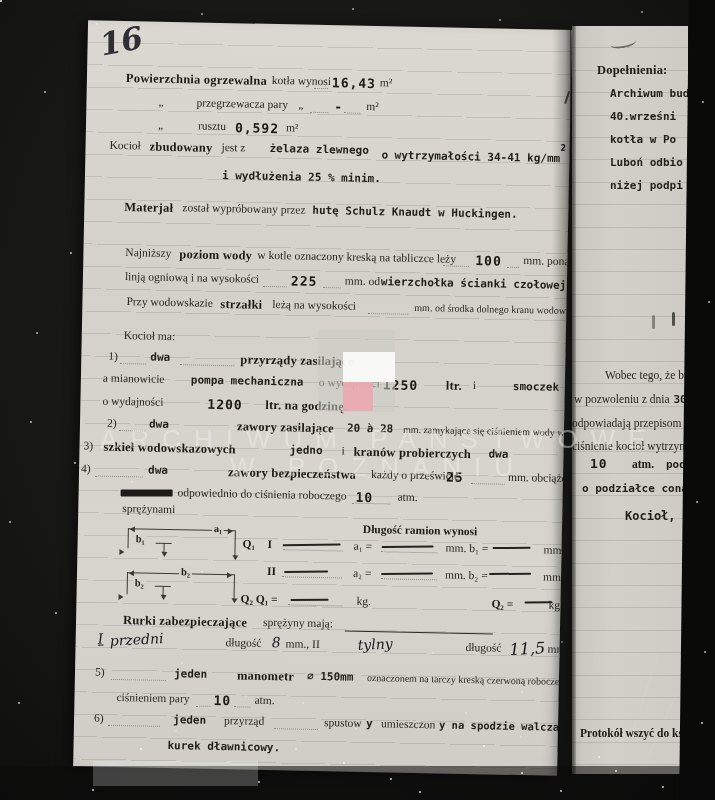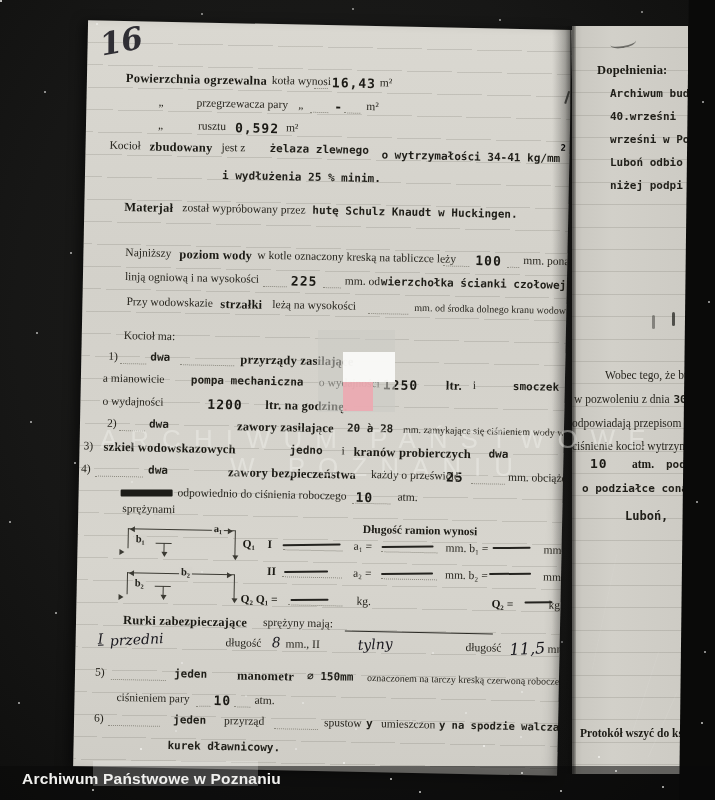--- a/index.html
+++ b/index.html
@@ -354,41 +354,41 @@
     </div>
   </div>
 
   <div class="strip">
     <i class="squiggle"></i>
     <div class="row" style="left:25px;top:34px">
       <span class="lbl">Dopełnienia:</span>
     </div>
     <div class="row" style="left:38px;top:57px"><span class="typ">Archiwum bud</span></div>
     <div class="row" style="left:38px;top:80px"><span class="typ">40.wrześni</span></div>
-    <div class="row" style="left:38px;top:103px"><span class="typ">wrześni w Po</span></div>
+    <div class="row" style="left:38px;top:103px"><span class="typ">kotła w Po</span></div>
     <div class="row" style="left:38px;top:126px"><span class="typ">Luboń odbio</span></div>
     <div class="row" style="left:38px;top:149px"><span class="typ">niżej podpi</span></div>
 
     <i class="smudge" style="left:80px;top:289px"></i>
     <i class="smudge" style="left:100px;top:286px;background:rgba(25,25,22,0.7)"></i>
 
     <div class="row" style="left:33px;top:339px"><span class="pln">Wobec tego, że budo</span></div>
     <div class="row" style="left:2px;top:363px">
       <span class="pln">w pozwoleniu z dnia</span>
       <span class="typ">30.gru</span>
     </div>
     <div class="row" style="left:0;top:387px"><span class="pln">odpowiadają przepisom wydan</span></div>
     <div class="row" style="left:0;top:410px"><span class="pln">ciśnienie kocioł wytrzymał d</span></div>
     <div class="row" style="left:18px;top:430px">
       <span class="ax tv" style="left:0">10</span>
       <span class="ax lbl-s" style="left:42px;top:2px">atm.</span>
       <span class="ax typ" style="left:76px;top:2px">pod waru</span>
     </div>
     <div class="row" style="left:10px;top:452px"><span class="typ">o podziałce conajm</span></div>
-    <div class="row" style="left:53px;top:480px"><span class="typ" style="font-size:12px">Luboń,</span></div>
+    <div class="row" style="left:53px;top:480px"><span class="typ" style="font-size:12px">Kocioł,</span></div>
     <div class="row" style="left:8px;top:697px"><span class="lbl-s">Protokół wszyć do księ</span></div>
   </div>
 
   <div class="fold"></div>
   <div class="crease"></div>
   <i class="penmark"></i>
   <div class="film-right"></div>
 
   <div class="logo-outer">
     <div class="logo-white"></div>
@@ -396,17 +396,16 @@
   </div>
   <div class="wm-line" style="left:100px;top:424px">ARCHIWUM PAŃSTWOWE</div>
   <div class="wm-line" style="left:230px;top:452px">W POZNANIU</div>
 
   <i class="scratch" style="left:645px;top:650px;width:1px;height:85px;transform:rotate(18deg)"></i>
   <i class="scratch" style="left:604px;top:552px;width:1px;height:120px;transform:rotate(12deg);background:rgba(255,255,255,0.05)"></i>
   <i class="scratch" style="left:662px;top:690px;width:1px;height:70px;transform:rotate(24deg)"></i>
 
   <div class="capbar"></div>
   <div class="capbox"></div>
-  <div class="caption">Archiwum Państwowe w Poznaniu</div>
 
   <i class="speck"></i>
   <i class="speck2"></i>
 </div>
 
 </body></html>

